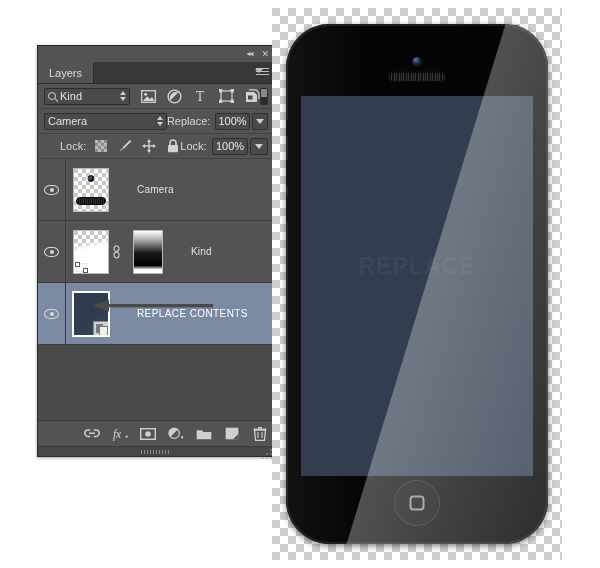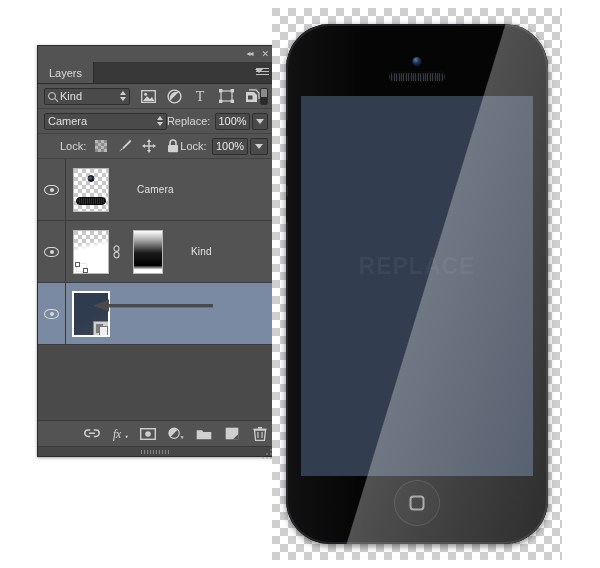--- a/index.html
+++ b/index.html
@@ -556,20 +556,21 @@
     <div class="layer-row selected">
       <div class="eye-cell">
         <span class="eye"></span>
       </div>
       <div class="thumbs">
         <div class="thumb sel-frame" style="background:none;">
           <span class="screen-thumb"></span>
           <span class="so-badge"></span>
         </div>
       </div>
+      <span class="layer-name">REPLACE CONTENTS</span>
     </div>
 
   </div>
 
   <div class="panel-bottom">
     <span class="bt">
       <svg width="16" height="11" viewBox="0 0 16 11">
           <path d="M6.2 2 H4 a3.2 3.2 0 0 0 0 6.4 H6.2" fill="none" stroke="#cfcfcf" stroke-width="1.5"></path>
           <path d="M9.8 2 H12 a3.2 3.2 0 0 1 0 6.4 H9.8" fill="none" stroke="#cfcfcf" stroke-width="1.5"></path>
           <rect x="5" y="4.5" width="6" height="1.5" fill="#cfcfcf"></rect>

